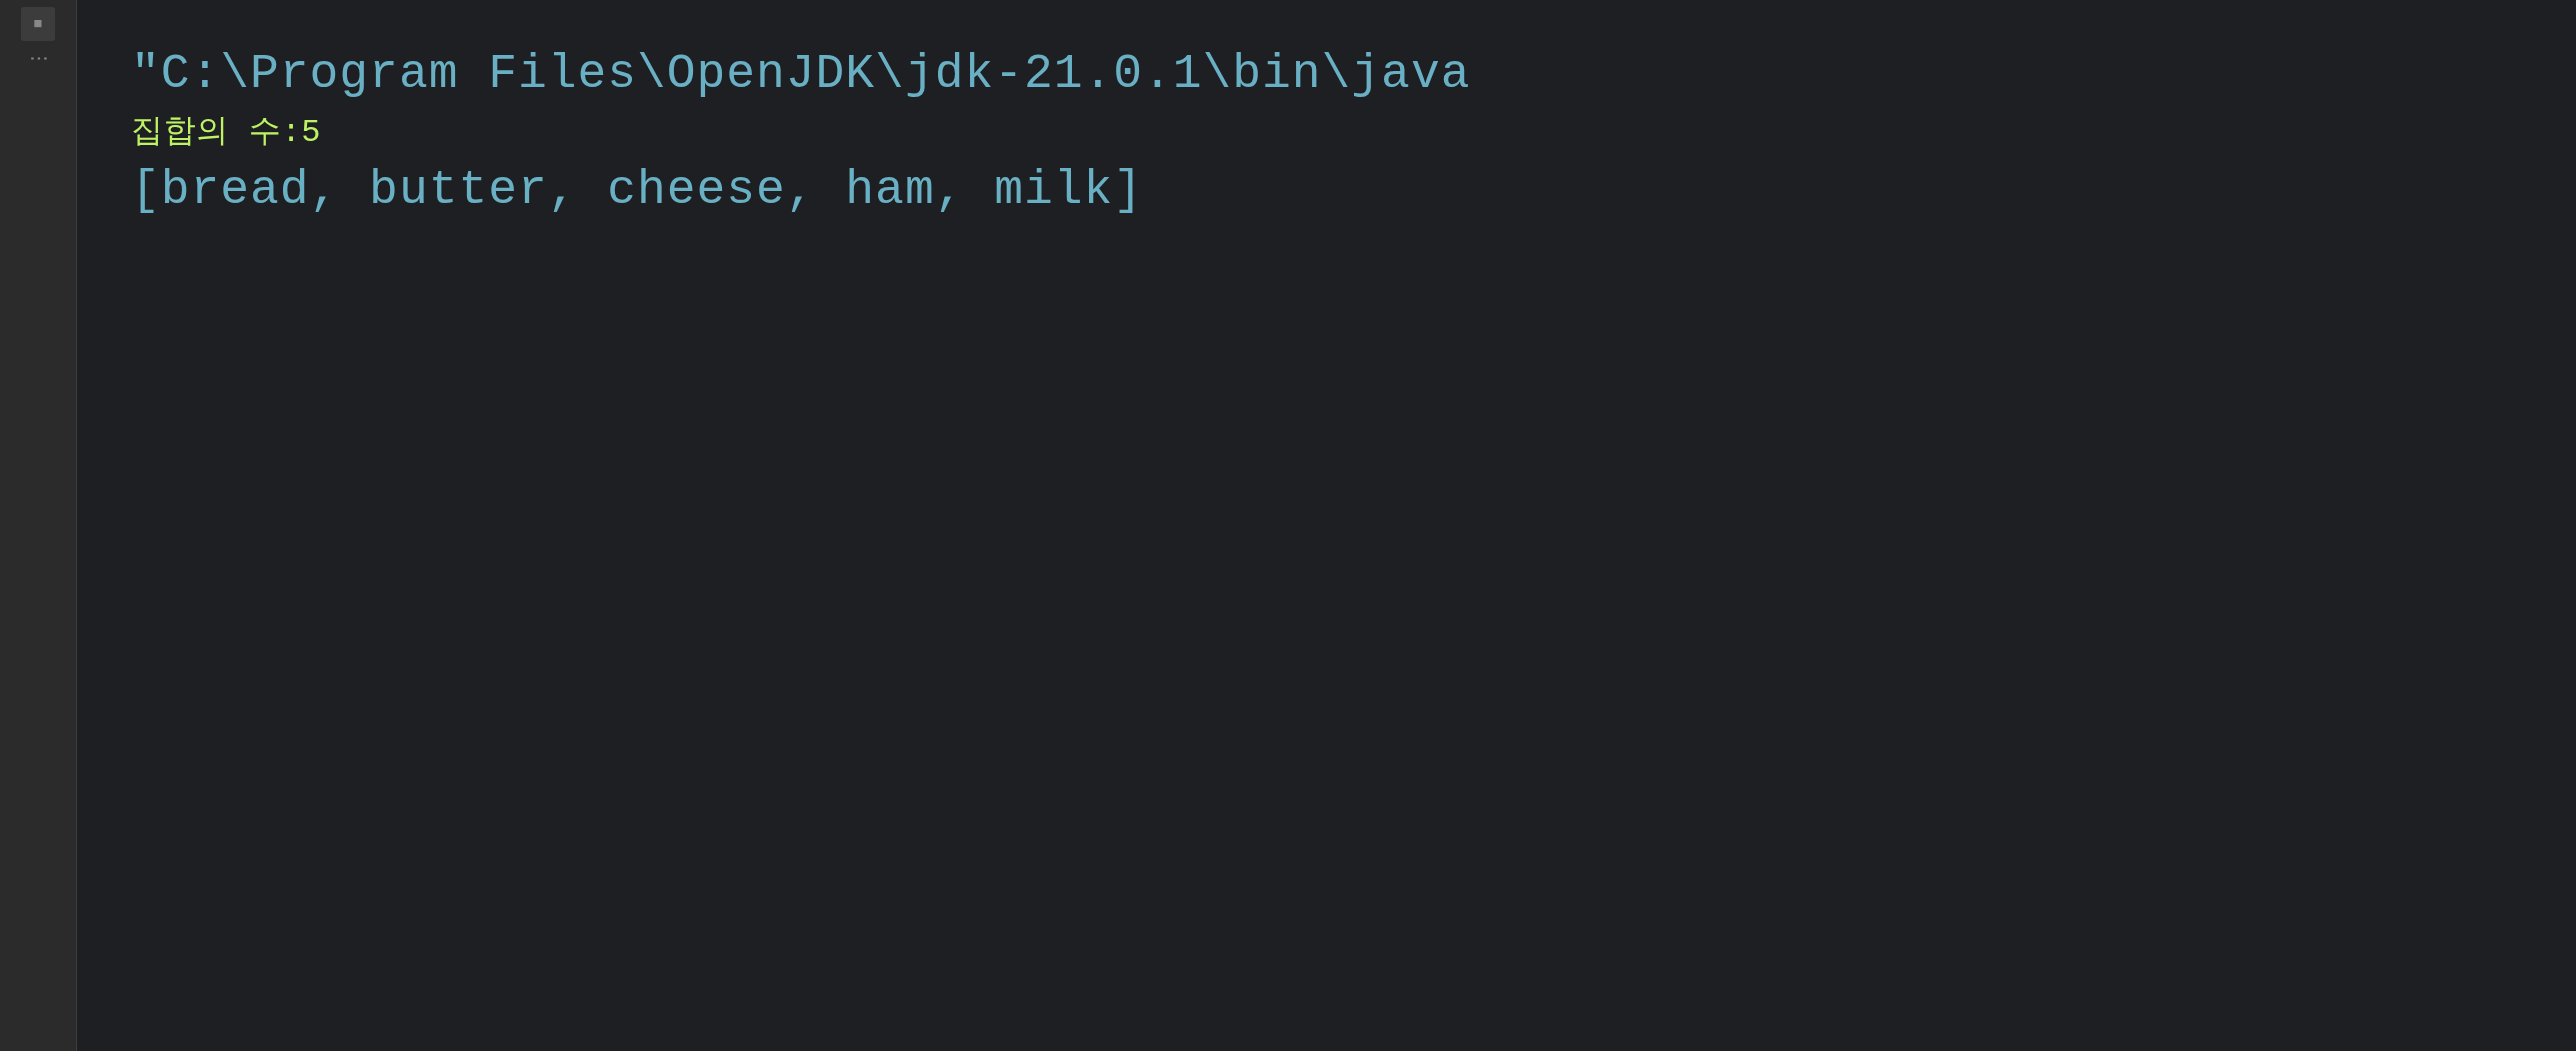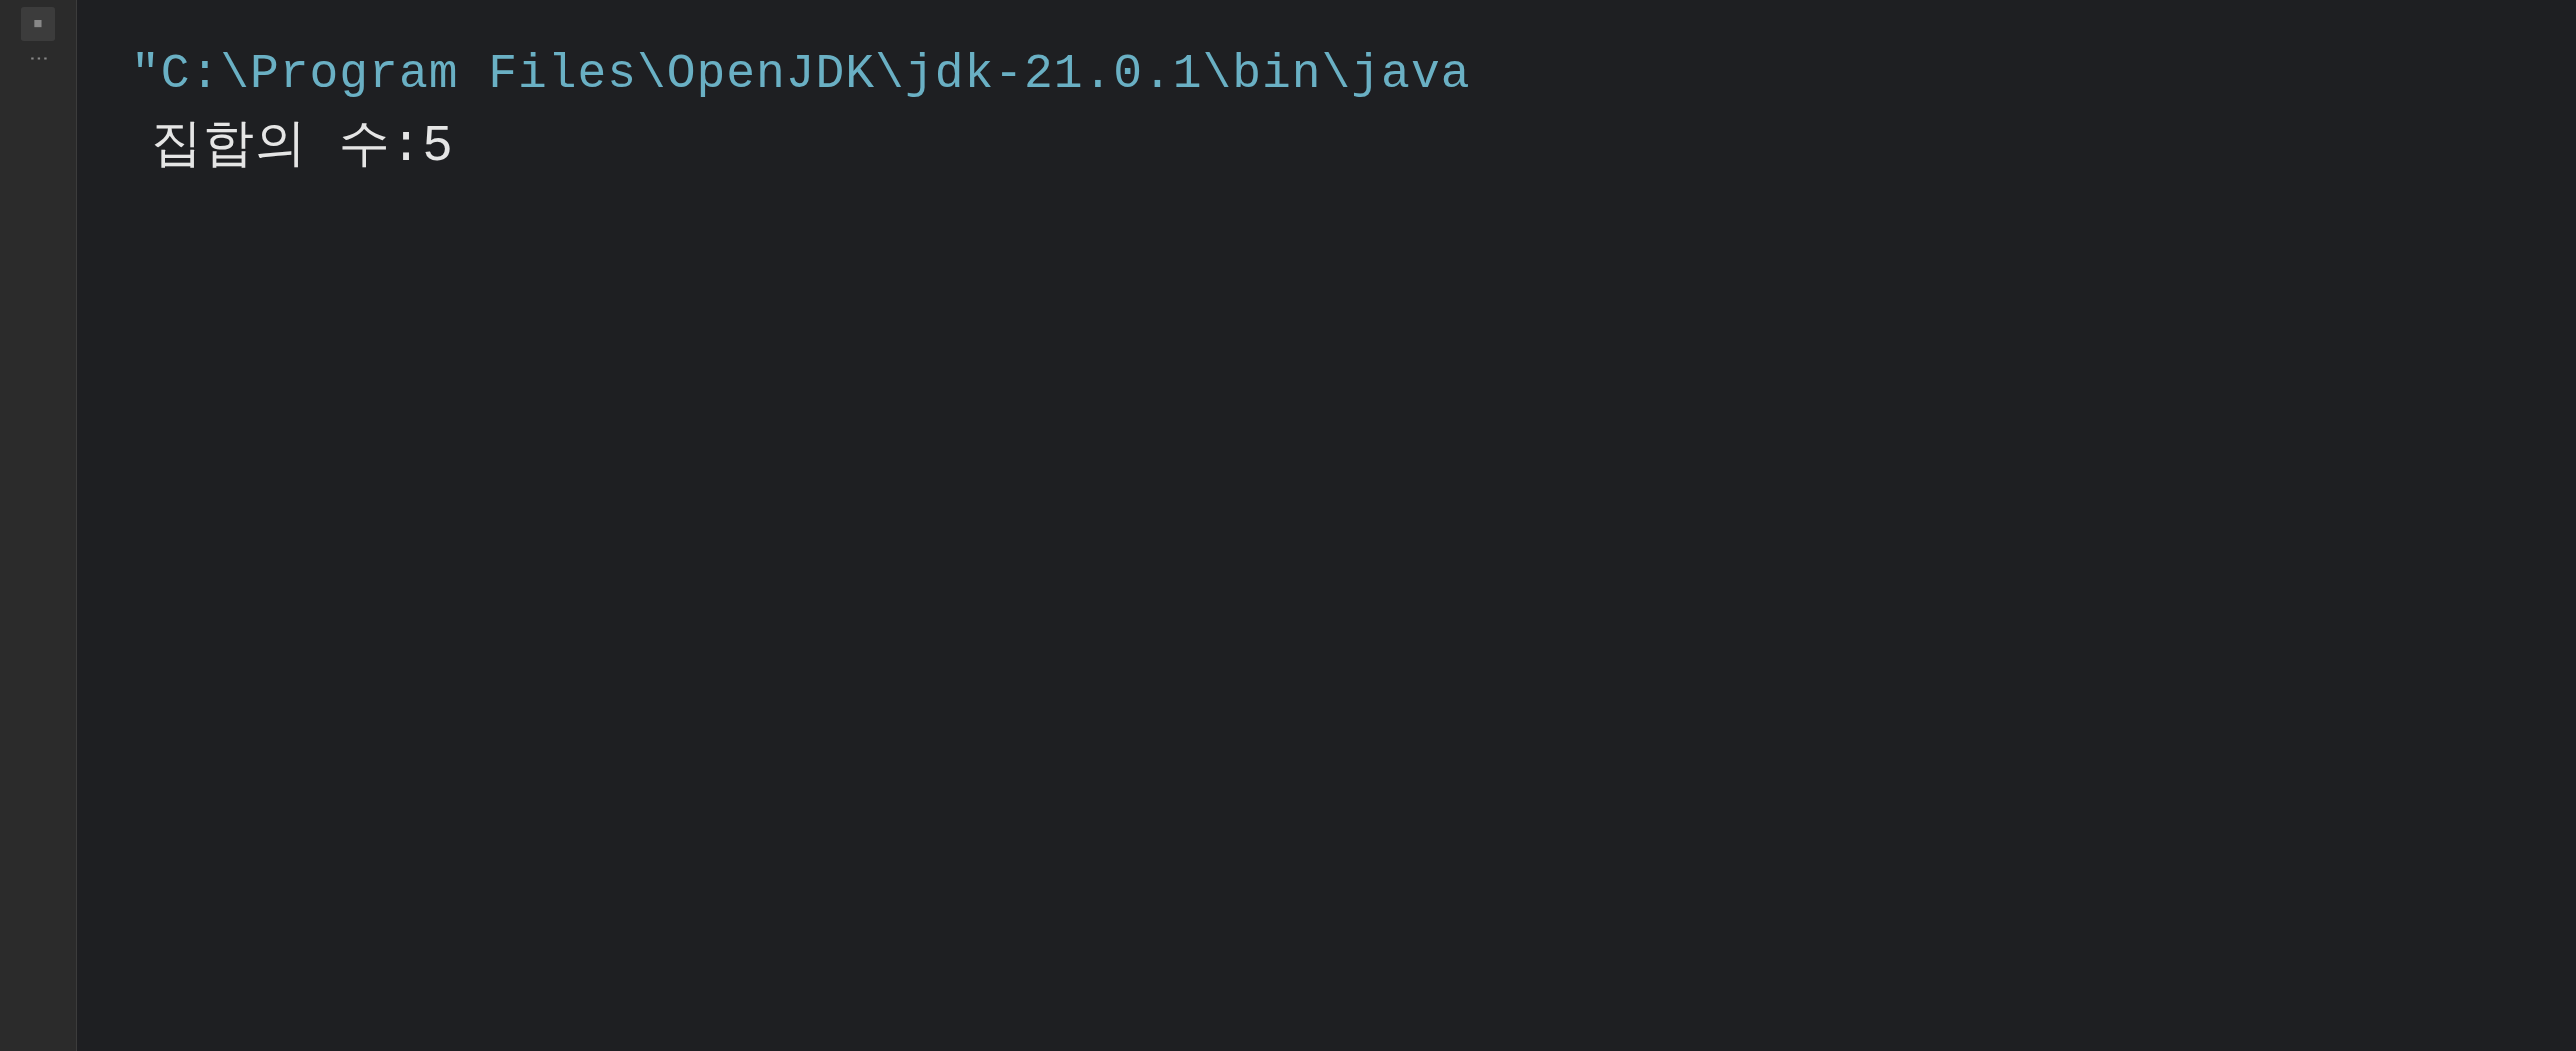--- a/index.html
+++ b/index.html
@@ -69,23 +69,22 @@
 
     .terminal-line {
       font-size: 48px;
       line-height: 1.45;
       color: #6ab0c4;
       white-space: pre;
       letter-spacing: 0.02em;
     }
 
     .terminal-line.korean {
-      color: #e5e5e5;
-      font-size: 51px;
-      margin-left: 20px;
+      color: #bef264;
+      font-size: 32px;
     }
 
     .terminal-line.list {
       color: #6ab0c4;
       font-size: 48px;
     }
 
     .terminal-line.empty {
       height: 54px;
       display: block;
@@ -106,16 +105,17 @@
       <span style="color:#888; font-size:14.8px;">■</span>
     </div>
     <div class="gutter-dots">
       <span>⋮</span>
     </div>
   </div>
 
   <div class="terminal-content">
     <div class="terminal-line">"C:\Program Files\OpenJDK\jdk-21.0.1\bin\java</div>
     <div class="terminal-line korean">집합의 수:5</div>
+    <div class="terminal-line list">[bread, butter, cheese, ham, milk]</div>
     <div class="terminal-line empty"></div>
   </div>
 </div>
 
 
 </body></html>

